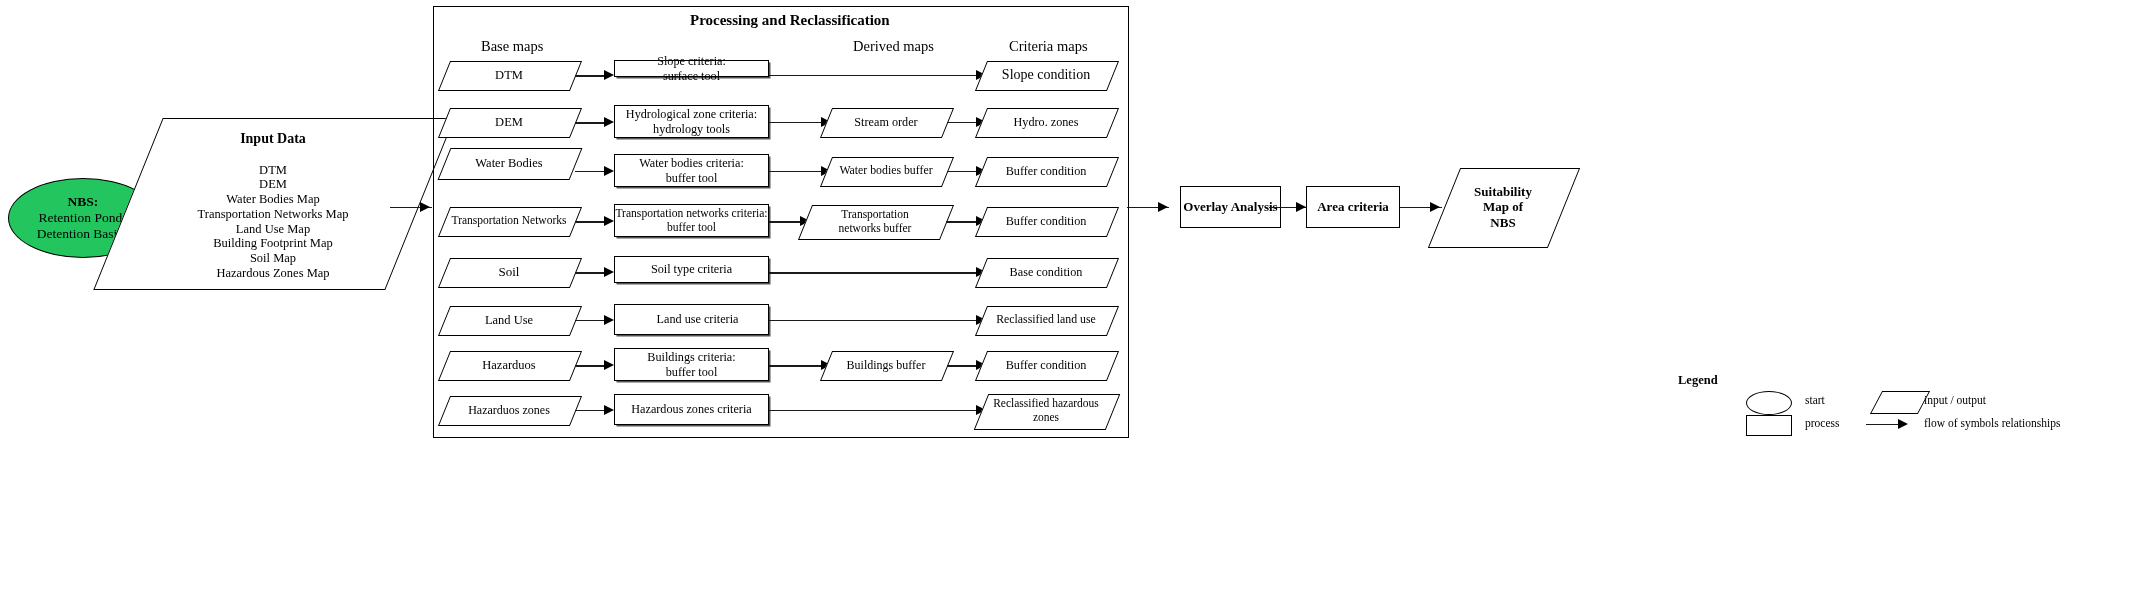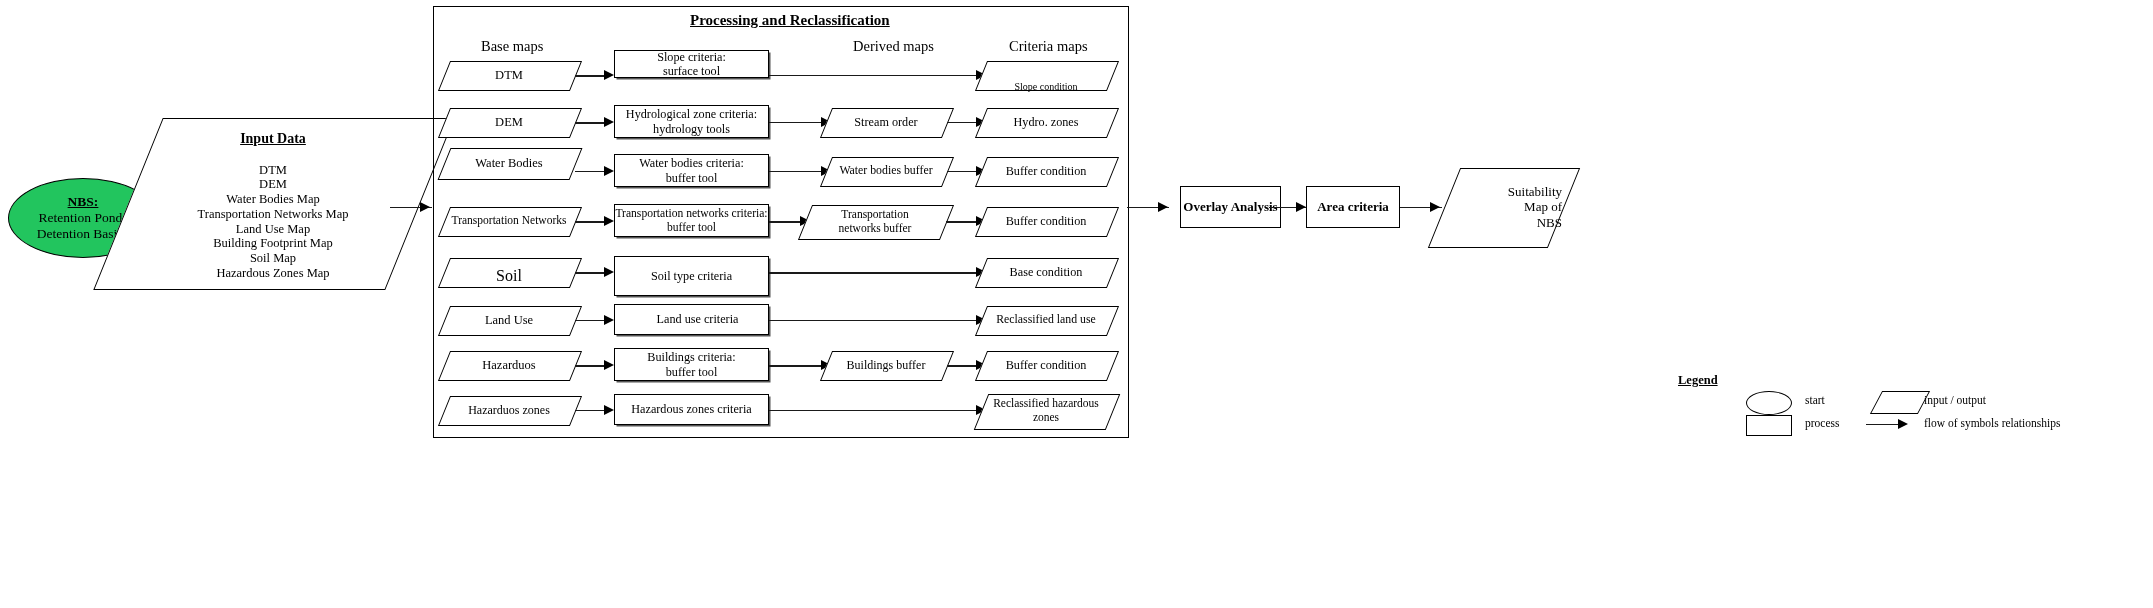--- a/index.html
+++ b/index.html
@@ -39,21 +39,21 @@
   
   .hline{position:absolute;height:0;border-top:1.4px solid #1a1a1a;}
   .hline.thick{border-top-width:2.2px;}
   .arrowhead{position:absolute;width:0;height:0;
              border-top:5px solid transparent;border-bottom:5px solid transparent;
              border-left:10px solid #000;}
 
   
   .txt{position:absolute;white-space:nowrap;}
   .col-head{font-size:14.5px;}
-  .title-bold{font-weight:bold;text-decoration:underline;}
+  .title-bold{font-weight:bold;}
 
   
   .legend-ellipse{position:absolute;border:1.4px solid #000;border-radius:50%;background:#fff;}
   .legend-rect{position:absolute;border:1.4px solid #000;background:#fff;}
   .legend-para{position:absolute;}
   .legend-para i{position:absolute;left:0;top:0;width:100%;height:100%;
                  border:1.4px solid #000;background:#fff;transform:skewX(-28deg);display:block;}
 </style>
 </head>
 <body>
@@ -96,29 +96,29 @@
   <div class="txt col-head" style="left:1009px;top:38px;">Criteria maps</div>
 
   <div class="para" style="left:444px;top:61px;width:130px;height:28px;">
     <span class="skew"></span>
     <div class="label" style="font-size:12.5px;">
         <span>DTM</span>
       </div>
   </div>
   <div class="hline thick" style="left:575px;top:75px;width:32px;"></div>
   <div class="arrowhead" style="left:604px;top:70px;"></div>
-  <div class="node rect" style="left:614px;top:50px;width:155px;height:28px;font-size:12.2px;">
+  <div class="node rect" style="left:614px;top:60px;width:155px;height:17px;font-size:12.2px;">
     <span>Slope criteria:</span>
     <span>surface tool</span>
   </div>
   <div class="hline" style="left:769px;top:75px;width:212px;"></div>
   <div class="arrowhead" style="left:976px;top:70px;"></div>
   <div class="para" style="left:981px;top:61px;width:130px;height:28px;">
     <span class="skew"></span>
-    <div class="label" style="font-size:10px;margin-top:12px;">
+    <div class="label" style="font-size:14px;">
         <span>Slope condition</span>
       </div>
   </div>
 
   <div class="para" style="left:444px;top:108px;width:130px;height:28px;">
     <span class="skew"></span>
     <div class="label" style="font-size:12.5px;">
         <span>DEM</span>
       </div>
   </div>
@@ -198,27 +198,27 @@
   <div class="arrowhead" style="left:976px;top:216px;"></div>
   <div class="para" style="left:981px;top:207px;width:130px;height:28px;">
     <span class="skew"></span>
     <div class="label" style="font-size:12.2px;">
         <span>Buffer condition</span>
       </div>
   </div>
 
   <div class="para" style="left:444px;top:258px;width:130px;height:28px;">
     <span class="skew"></span>
-    <div class="label" style="font-size:16px;align-items:flex-end;">
+    <div class="label" style="font-size:13px;">
         <span>Soil</span>
       </div>
   </div>
   <div class="hline thick" style="left:575px;top:272px;width:32px;"></div>
   <div class="arrowhead" style="left:604px;top:267px;"></div>
-  <div class="node rect" style="left:614px;top:256px;width:155px;height:40px;font-size:12.2px;">
+  <div class="node rect" style="left:614px;top:256px;width:155px;height:27px;font-size:12.2px;">
     <span>Soil type criteria</span>
   </div>
   <div class="hline thick" style="left:769px;top:272px;width:212px;"></div>
   <div class="arrowhead" style="left:976px;top:267px;"></div>
   <div class="para" style="left:981px;top:258px;width:130px;height:28px;">
     <span class="skew"></span>
     <div class="label" style="font-size:12.2px;">
         <span>Base condition</span>
       </div>
   </div>
@@ -305,21 +305,21 @@
 
   <div class="node rect plain" style="left:1306px;top:186px;width:94px;height:42px;font-size:13px;font-weight:bold;">
     <span>Area criteria</span>
   </div>
 
   <div class="hline" style="left:1400px;top:207px;width:42px;"></div>
   <div class="arrowhead" style="left:1430px;top:202px;"></div>
 
   <div class="para" style="left:1444px;top:168px;width:118px;height:78px;">
     <span class="skew"></span>
-    <div class="label" style="flex-direction:column;font-size:13px;font-weight:normal;align-items:flex-end;">
+    <div class="label" style="flex-direction:column;font-size:13px;font-weight:bold;">
       <span>Suitability</span>
       <span>Map of</span>
       <span>NBS</span>
     </div>
   </div>
 
   <div class="txt title-bold" style="left:1678px;top:373px;font-size:12.5px;">Legend</div>
 
   <div class="legend-ellipse" style="left:1746px;top:391px;width:44px;height:22px;"></div>
   <div class="txt" style="left:1805px;top:394px;font-size:11.5px;">start</div>

